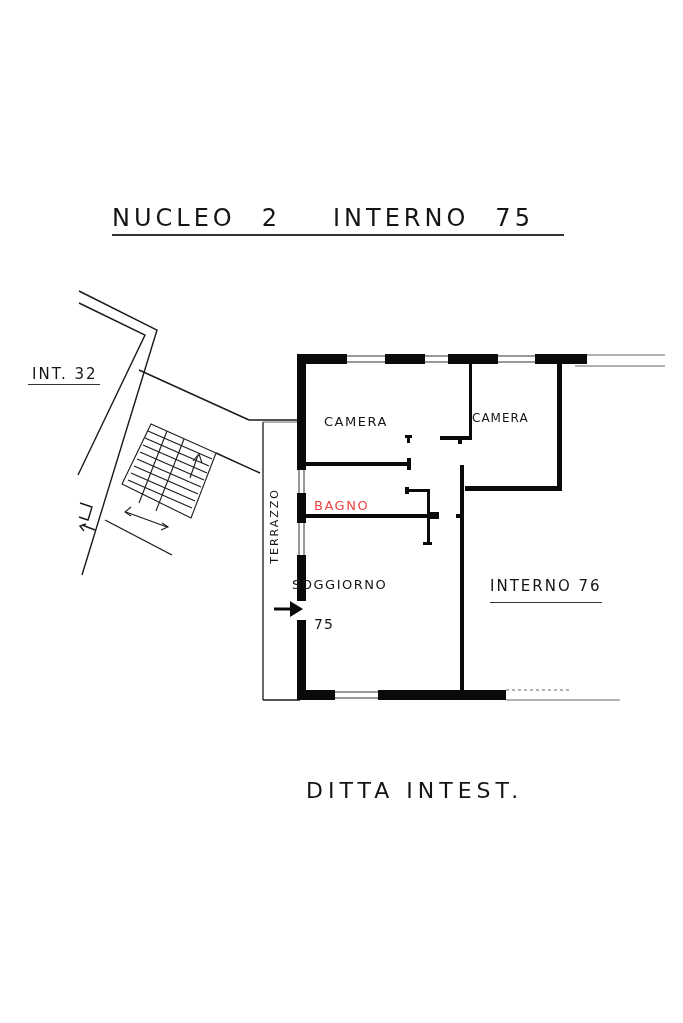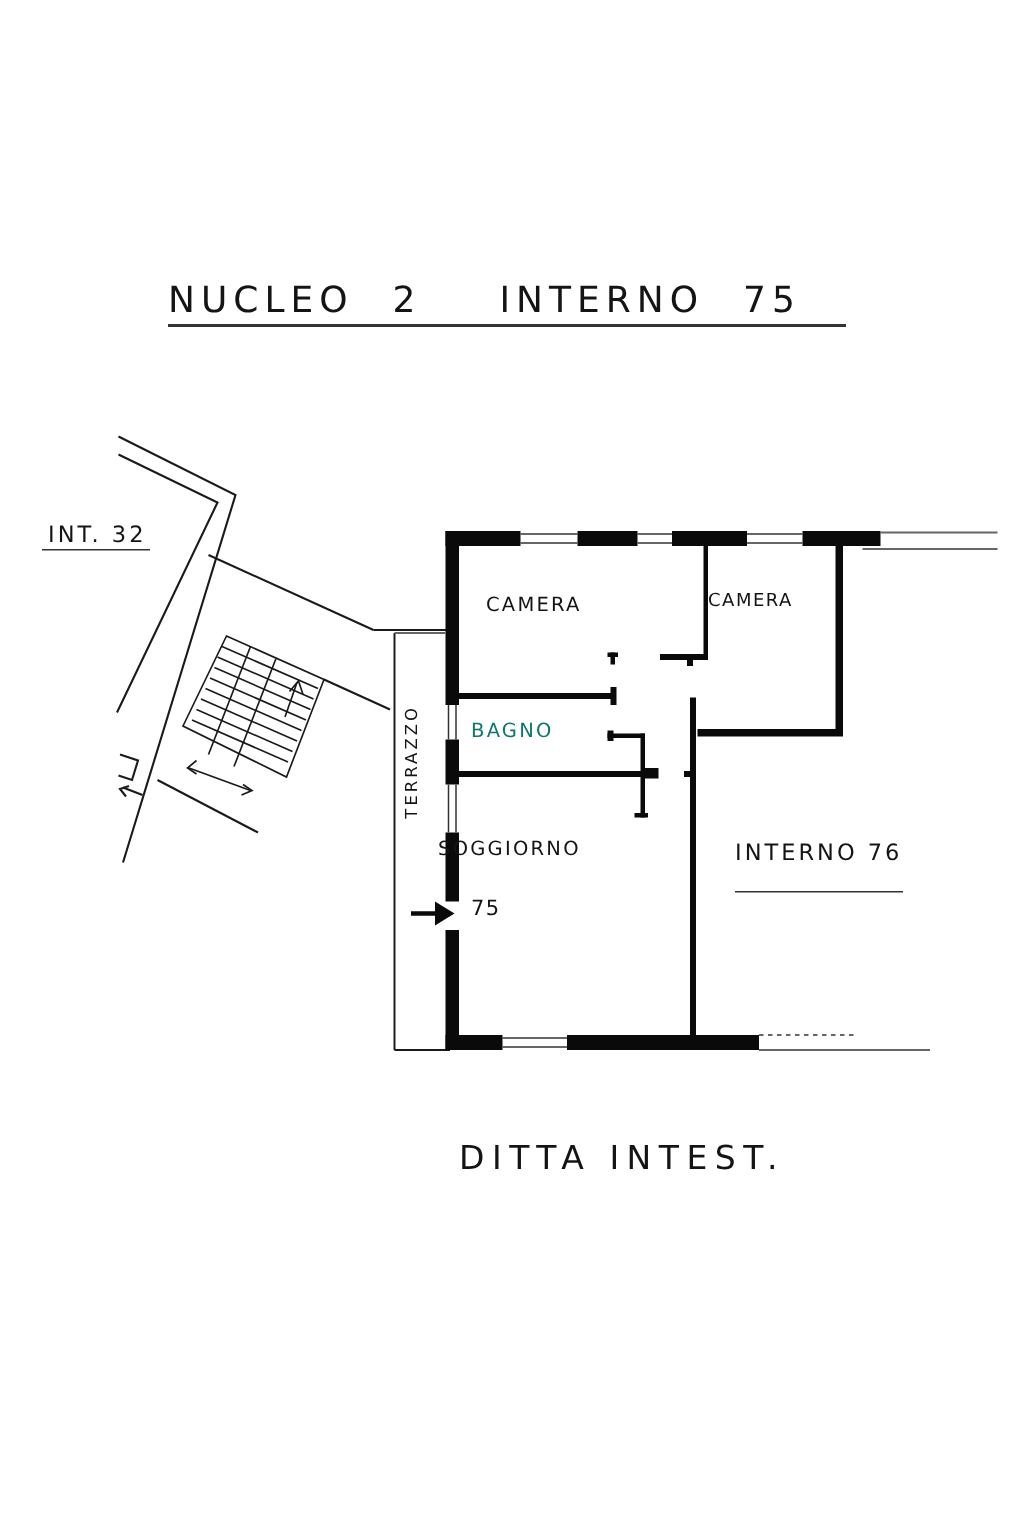--- a/index.html
+++ b/index.html
@@ -1,33 +1,33 @@
 <!DOCTYPE html>
 <html><head>
 <meta charset="utf-8">
 <style>
   html, body { margin: 0; padding: 0; background: #ffffff; }
   body { width: 683px; height: 1023px; position: relative; overflow: hidden;
          font-family: "DejaVu Sans", sans-serif; color: #111; }
   .txt { position: absolute; white-space: nowrap; color: #141414;
-         font-family: "DejaVu Sans", sans-serif; letter-spacing: 2px; }
+         font-family: "DejaVu Sans", sans-serif; letter-spacing: 2px; margin-top: 18px; }
   .title { left: 112px; top: 186px; font-size: 24px; letter-spacing: 4px; font-weight: 400;
            border-bottom: 2px solid #333; padding-bottom: 2px; width: 452px; }
   .title span.sp { display: inline-block; width: 26px; }
   .int74 { left: 28px; top: 347px; font-size: 15px; letter-spacing: 2px;
            border-bottom: 1.5px solid #333; padding: 0 2px 1px 4px; }
   .room { font-size: 13px; letter-spacing: 1.5px; }
   .camera1 { left: 324px; top: 396px; }
   .camera2 { left: 472px; top: 393px; font-size: 12px; letter-spacing: 1px; }
-  .bagno { left: 314px; top: 480px; color: #0f766e; }
+  .bagno { left: 314px; top: 480px; color: #ef4444; }
   .soggiorno { left: 292px; top: 559px; }
   .terrazzo { left: 268px; top: 470px; font-size: 11px; letter-spacing: 2px;
               writing-mode: vertical-rl; transform: rotate(180deg); }
   .int76 { left: 490px; top: 559px; font-size: 15px; letter-spacing: 2px;
-           border-bottom: 1.5px solid #333; padding-bottom: 17px; }
+           border-bottom: 1.5px solid #333; padding-bottom: 7px; }
   .entry { left: 314px; top: 598px; font-size: 14px; letter-spacing: 1px; }
   .owner { left: 306px; top: 760px; font-size: 22px; letter-spacing: 5px; }
   svg { position: absolute; left: 0; top: 0; }
 </style>
 </head>
 <body>
 
 <svg width="683" height="1023" viewBox="0 0 683 1023">
 
   <g stroke="#1a1a1a" stroke-width="1.4" fill="none">

